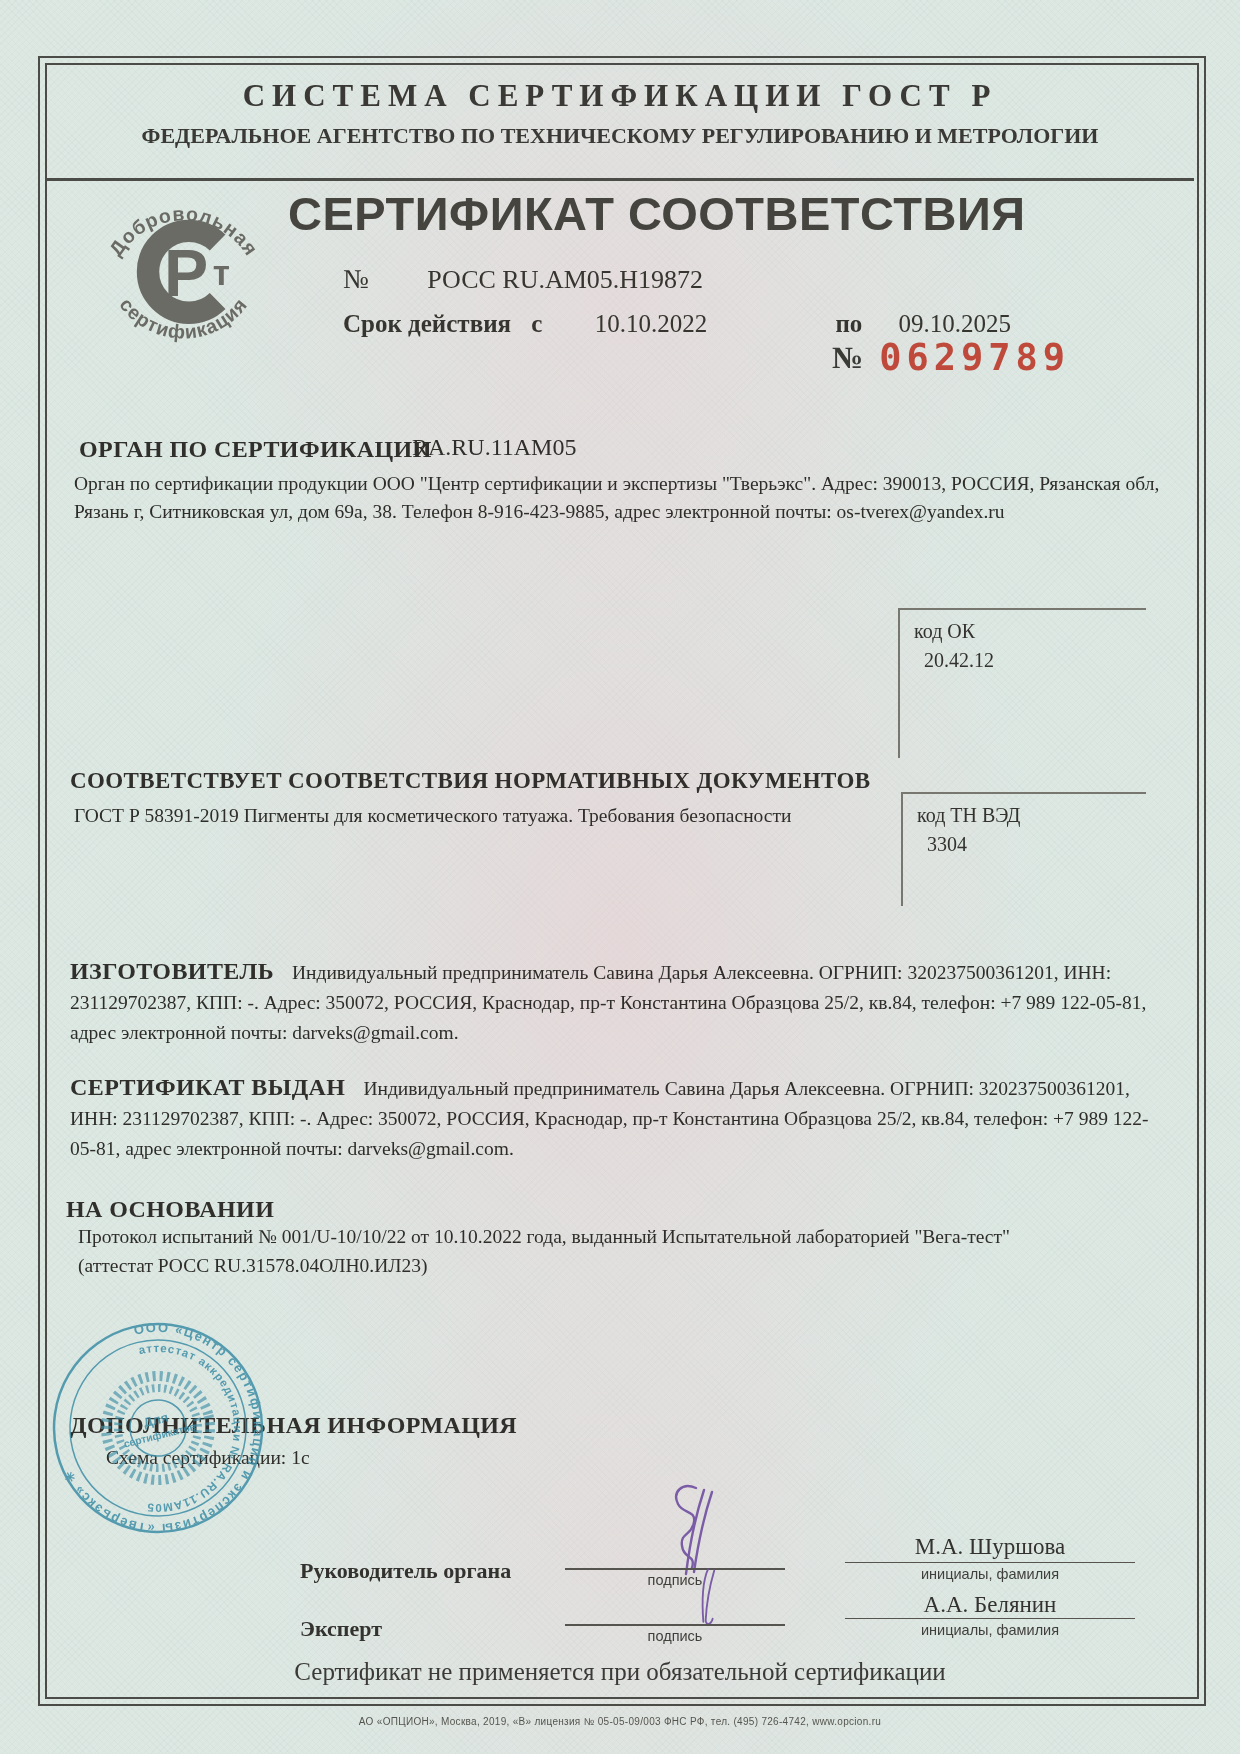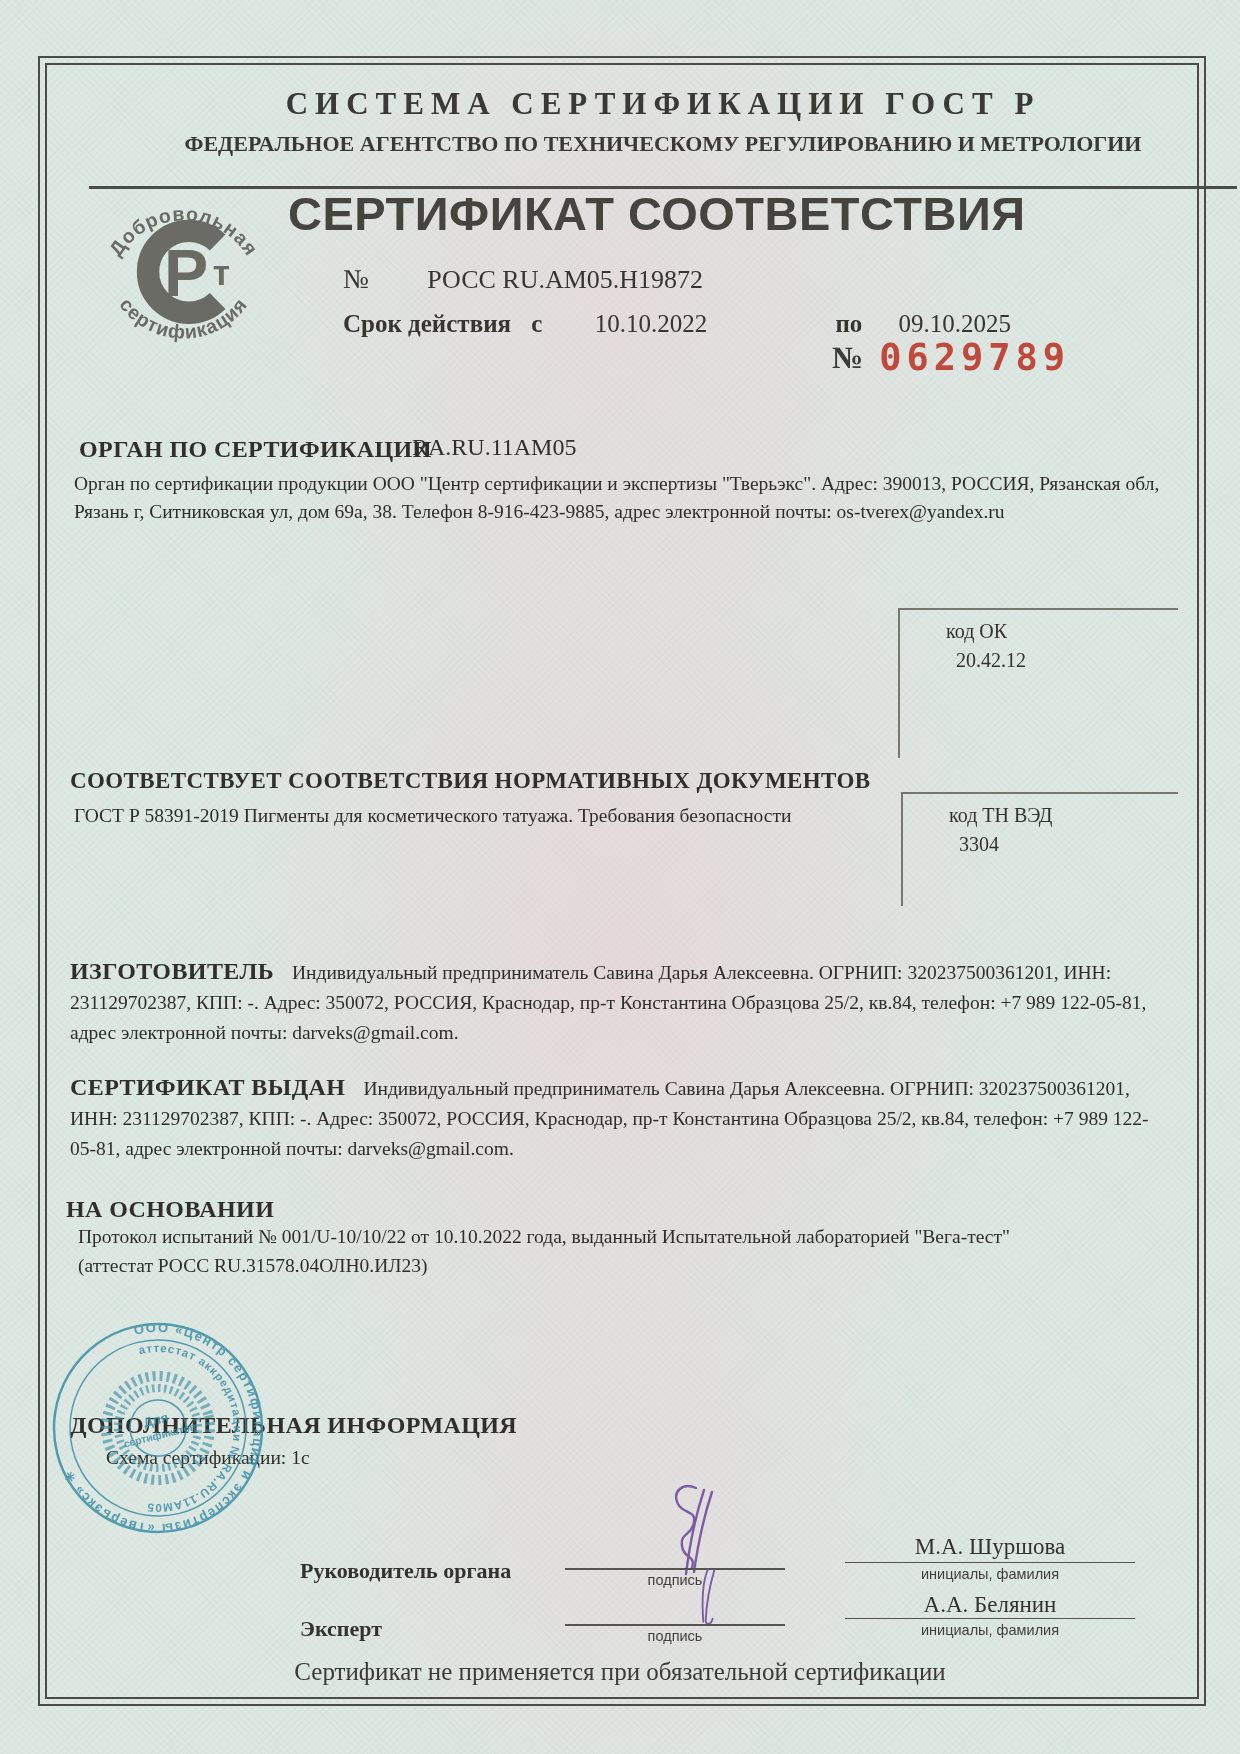--- a/index.html
+++ b/index.html
@@ -11,39 +11,39 @@
       radial-gradient(ellipse 620px 520px at 620px 300px, rgba(238,204,212,0.45), rgba(238,204,212,0) 70%),
       radial-gradient(ellipse 600px 900px at 620px 950px, rgba(238,200,208,0.5), rgba(238,200,208,0) 72%),
       radial-gradient(ellipse 520px 420px at 620px 1560px, rgba(238,204,212,0.35), rgba(238,204,212,0) 70%),
       repeating-linear-gradient(45deg, rgba(110,160,148,0.05) 0 1px, transparent 1px 5px),
       repeating-linear-gradient(-45deg, rgba(110,160,148,0.05) 0 1px, transparent 1px 5px);
   }
   .frame{position:absolute; left:38px; top:56px; width:1164px; height:1646px;
     border:2px solid #4b4b47;}
   .frame-inner{position:absolute; inset:5px; border:2px solid #4b4b47;}
   .abs{position:absolute;}
-  .header-block{left:46px; top:76px; width:1148px; height:100px;
-    border-bottom:3px solid #4b4b47; text-align:center; padding-top:10px; box-sizing:content-box;margin-left:43px;}
+  .header-block{left:46px; top:68px; width:1148px; height:100px;
+    border-bottom:3px solid #4b4b47; text-align:center; padding-top:10px; box-sizing:content-box;}
   .h1{font-size:31px; font-weight:bold; letter-spacing:7px; color:#3a3935;}
   .h2{font-size:22px; font-weight:bold; margin-top:9px; color:#3a3935;}
   .main-title{left:288px; top:186px; font-family:"Liberation Sans",sans-serif;
     font-weight:bold; font-size:47px; color:#45443f; letter-spacing:0.5px;}
   .certno{left:343px; top:264px; font-size:26px; color:#363530;}
   .certno .num-label{font-size:27px;}
   .certno .num-value{margin-left:52px;}
   .validity{left:343px; top:310px; font-size:25px; color:#363530;}
   .validity .b{font-weight:bold;}
   .blankno{left:832px; top:340px; white-space:nowrap;}
   .blankno .ns{font-size:31px; font-weight:bold; color:#3a3a36; vertical-align:top;}
   .blankno .digits{font-family:"DejaVu Sans Mono",monospace; font-weight:bold;
     font-size:37px; letter-spacing:5px; color:#bf4a3c; margin-left:12px; vertical-align:top; line-height:36px;}
   .sec-heading{font-weight:bold; font-size:24px; letter-spacing:0.4px; color:#302f2b;}
   .body-text{font-size:19.5px; line-height:28px; color:#2e2d29;}
   .inline-block-par .sec-heading{margin-right:18px;}
-  .code-box{border-top:2px solid #77776f; border-left:2px solid #77776f; color:#33322e;padding-left:32px;}
+  .code-box{border-top:2px solid #77776f; border-left:2px solid #77776f; color:#33322e;}
   .code-box .lbl{font-size:20px; margin:10px 0 6px 14px;}
   .code-box .val{font-size:20px; margin-left:24px;}
   .sig-line{border-bottom:2px solid #55544f; height:0;}
   .sig-caption{font-family:"Liberation Sans",sans-serif; font-size:14.5px; color:#403f3b; text-align:center;}
   .sig-role{font-weight:bold; font-size:22px; color:#33322e;margin-top:8px;}
   .sig-name{font-size:23px; text-align:center; color:#33322e;}
   .footer-note{left:0; right:0; top:1658px; text-align:center; font-size:25px; color:#3b3a36;}
   .print-line{left:0; right:0; top:1716px; text-align:center;
     font-family:"Liberation Sans",sans-serif; font-size:10px; color:#55554f; letter-spacing:0.3px;}
   .stamp-wrap{left:42px; top:1312px; width:232px; height:232px; transform:rotate(-14deg); opacity:0.85;}
@@ -178,14 +178,15 @@
     </g>
   </svg>
   <div class="abs sig-line" style="left:565px; top:1624px; width:220px;"></div>
   <div class="abs sig-caption" style="left:565px; top:1628px; width:220px;">подпись</div>
   <div class="abs sig-name" style="left:845px; top:1592px; width:290px;">А.А. Белянин</div>
   <div class="abs sig-line" style="left:845px; top:1618px; width:290px; border-bottom-width:1.5px;"></div>
   <div class="abs sig-caption" style="left:845px; top:1622px; width:290px;">инициалы, фамилия</div>
 
   <div class="abs footer-note">Сертификат не применяется при обязательной сертификации</div>
 
+  <div class="abs print-line">АО «ОПЦИОН», Москва, 2019, «В»      лицензия № 05-05-09/003 ФНС РФ, тел. (495) 726-4742, www.opcion.ru</div>
 
 </div>
 
 </body></html>

